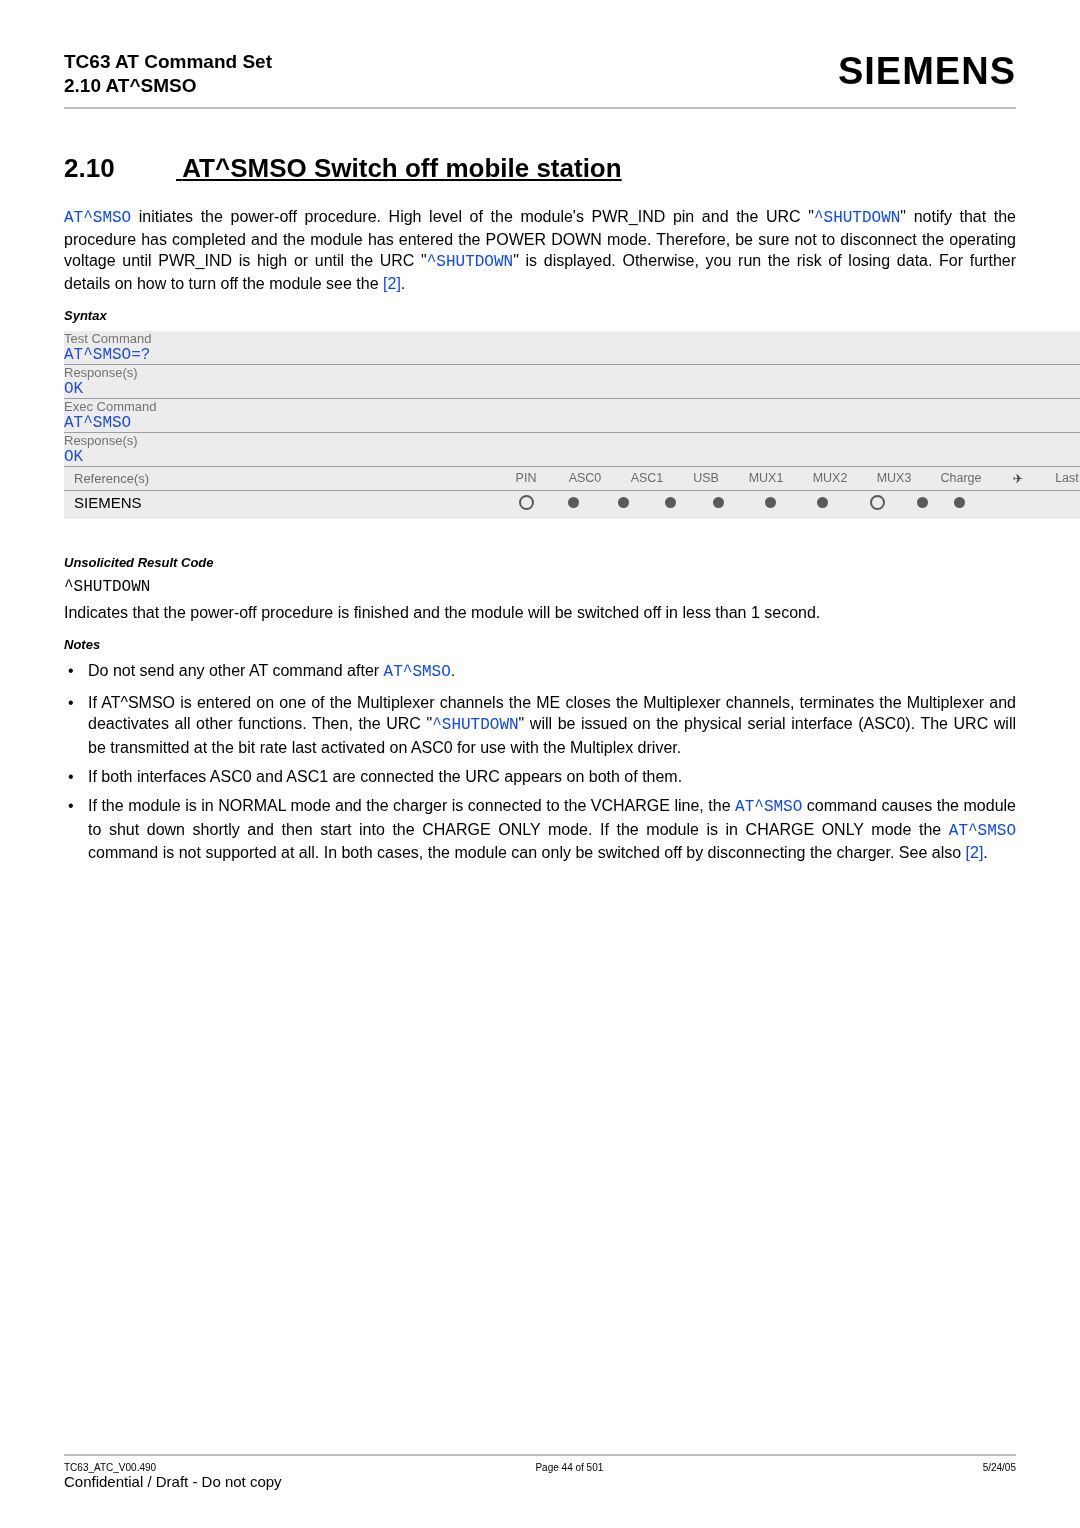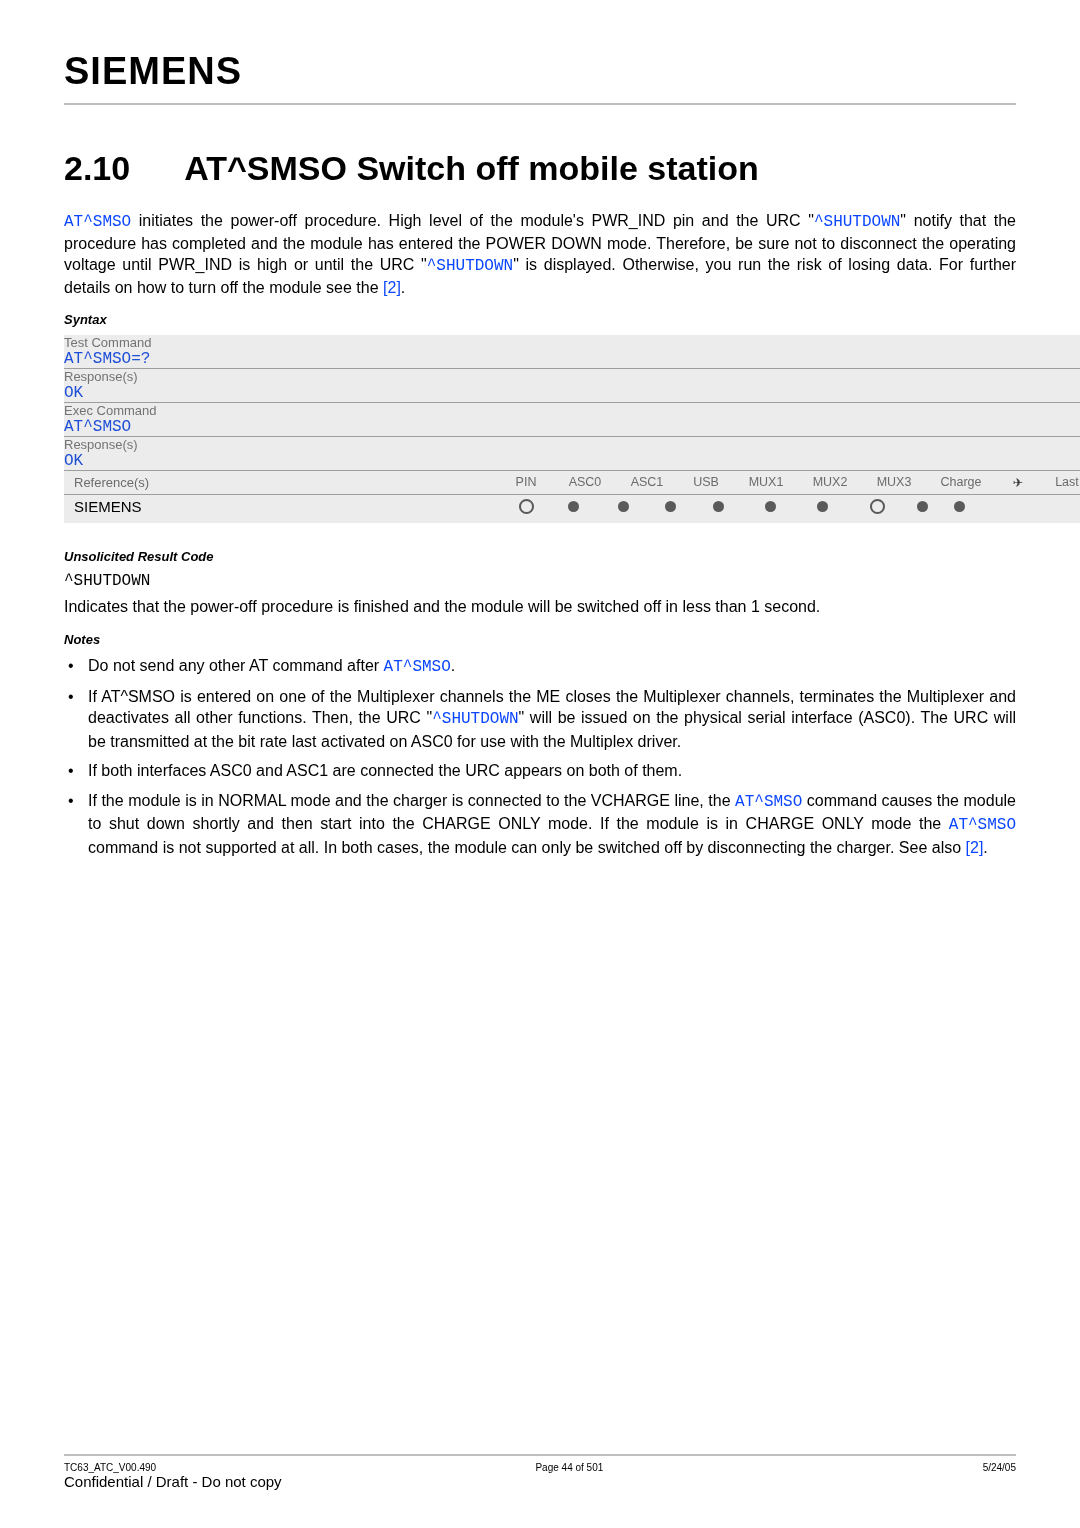--- a/index.html
+++ b/index.html
@@ -3,21 +3,21 @@
 <meta charset="utf-8">
 <style>
   * { box-sizing: border-box; margin: 0; padding: 0; }
   html, body { width: 1080px; height: 1528px; background: #fff; font-family: Arial, Helvetica, sans-serif; color: #000; }
   .page { position: relative; width: 1080px; height: 1528px; padding: 50px 64px 40px 64px; }
   .hdr { display: flex; justify-content: space-between; align-items: flex-start; margin-bottom: 10px; }
   .hdr-left { font-weight: bold; font-size: 19px; line-height: 1.3; }
   .hdr-sub { font-weight: bold; font-size: 19px; }
   .logo { font-weight: 900; font-size: 38px; letter-spacing: 1px; font-family: Arial, sans-serif; }
   .hr-top { border: none; border-top: 2px solid #bfbfbf; margin-top: 6px; margin-bottom: 44px; }
-  .sec-title { font-weight: bold; font-size: 34px; margin-bottom: 22px; }
+  .sec-title { font-weight: bold; font-size: 26px; margin-bottom: 22px; text-decoration: underline; }
   .sec-num { display: inline-block; width: 112px; }
   .para { font-size: 16px; line-height: 1.32; margin-bottom: 14px; text-align: justify; }
   .link { color: #0a46ff; font-family: "Courier New", monospace; }
   .linknum { color: #0a46ff; }
   .ital-head { font-weight: bold; font-style: italic; font-size: 13px; margin-top: 10px; margin-bottom: 8px; }
   .panel { width: 100%; border-collapse: collapse; }
   .panel td { padding: 0; }
   .meta-row { background: #ececec; color: #737373; font-size: 13px; padding: 4px 10px; }
   .code-row { background: #ececec; color: #1d4ed8; font-family: "Courier New", monospace; font-size: 16px; padding: 3px 10px 7px 10px; }
   .divider-row td { border-top: 1px solid #9e9e9e; }
@@ -41,20 +41,24 @@
   .footer-hr { border: none; border-top: 2px solid #bfbfbf; margin-bottom: 6px; }
   .footer-row { display: flex; justify-content: space-between; font-size: 10px; }
   .footer-row2 { font-size: 15px; }
 </style>
 </head>
 <body>
 
 <div class="page">
 
   <div class="hdr">
+    <div>
+      <div class="hdr-left">TC63 AT Command Set</div>
+      <div class="hdr-sub">2.10 AT^SMSO</div>
+    </div>
     <div class="logo">SIEMENS</div>
   </div>
   <hr class="hr-top">
 
   <div class="sec-title">
     <span class="sec-num">2.10</span>
     <span>AT^SMSO   Switch off mobile station</span>
   </div>
 
   <p class="para">
@@ -123,21 +127,21 @@
           <span class="wChg ring"></span>
           <span class="wAir dot"></span>
           <span class="wLast dot"></span>
         </div>
       </div>
     </td>
         </tr>
   </tbody>
     </table>
 
-  <div class="ital-head" style="margin-top:26px">Unsolicited Result Code</div>
+  <div class="ital-head" style="margin-top:36px">Unsolicited Result Code</div>
   <div class="urc-code">^SHUTDOWN</div>
   <p class="para" style="text-align:left">Indicates that the power-off procedure is finished and the module will be switched off in less than 1 second.</p>
 
   <div class="ital-head">Notes</div>
   <ul class="notes-list">
     <li>
       <span>Do not send any other AT command after </span><span class="link">AT^SMSO</span><span>.</span>
     </li>
     <li>
       <span>If AT^SMSO is entered on one of the Multiplexer channels the ME closes the Multiplexer channels, terminates the Multiplexer and deactivates all other functions. Then, the URC "</span><span class="link">^SHUTDOWN</span><span>" will be issued on the physical serial interface (ASC0). The URC will be transmitted at the bit rate last activated on ASC0 for use with the Multiplex driver.</span>

